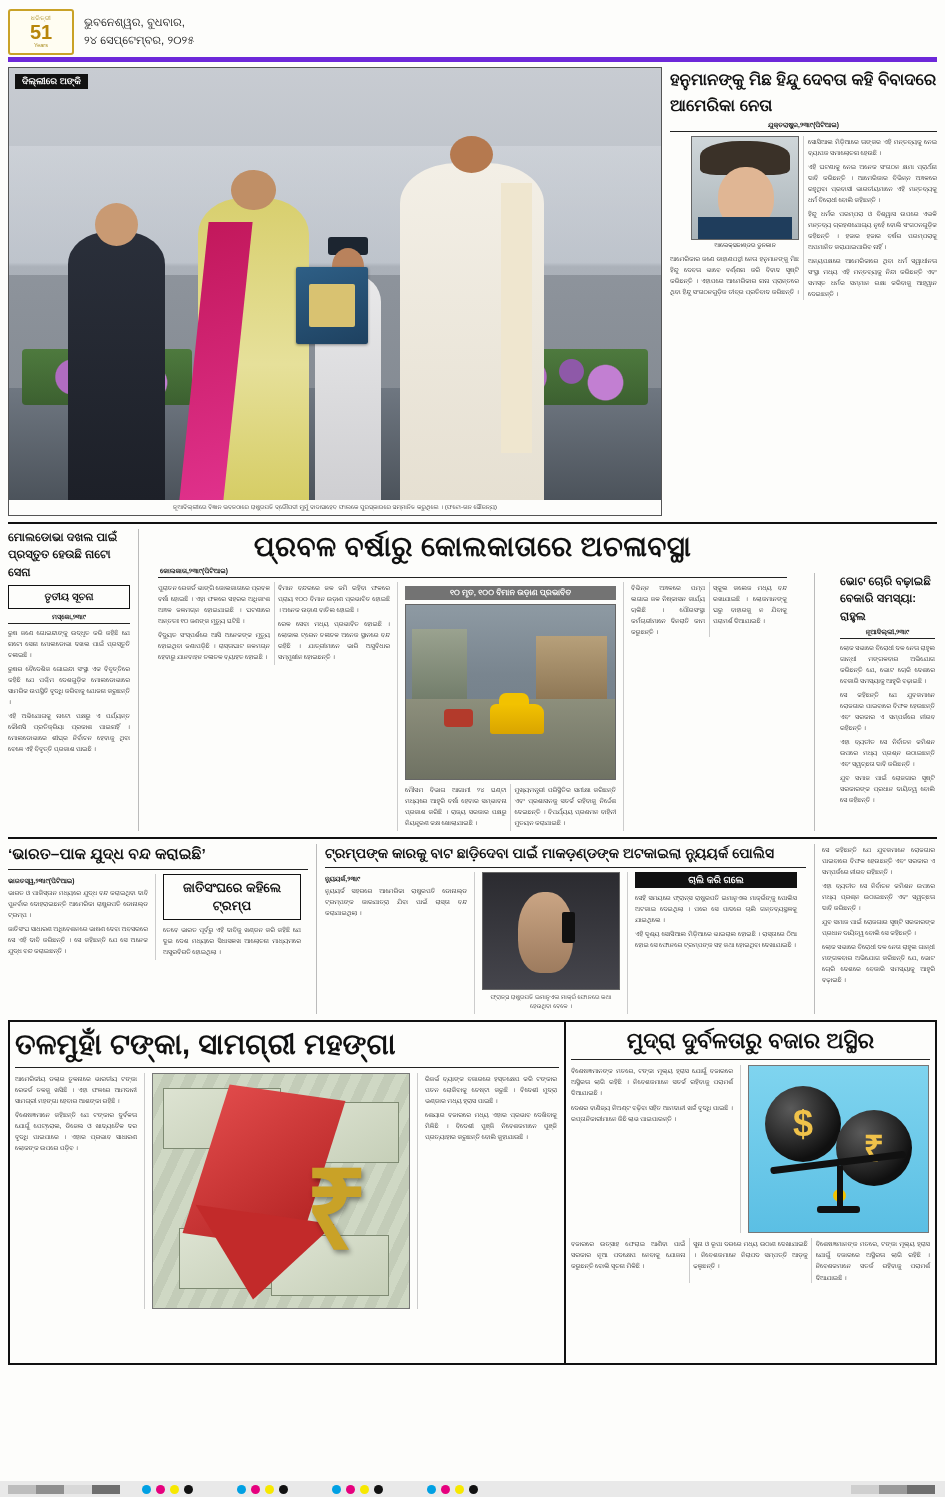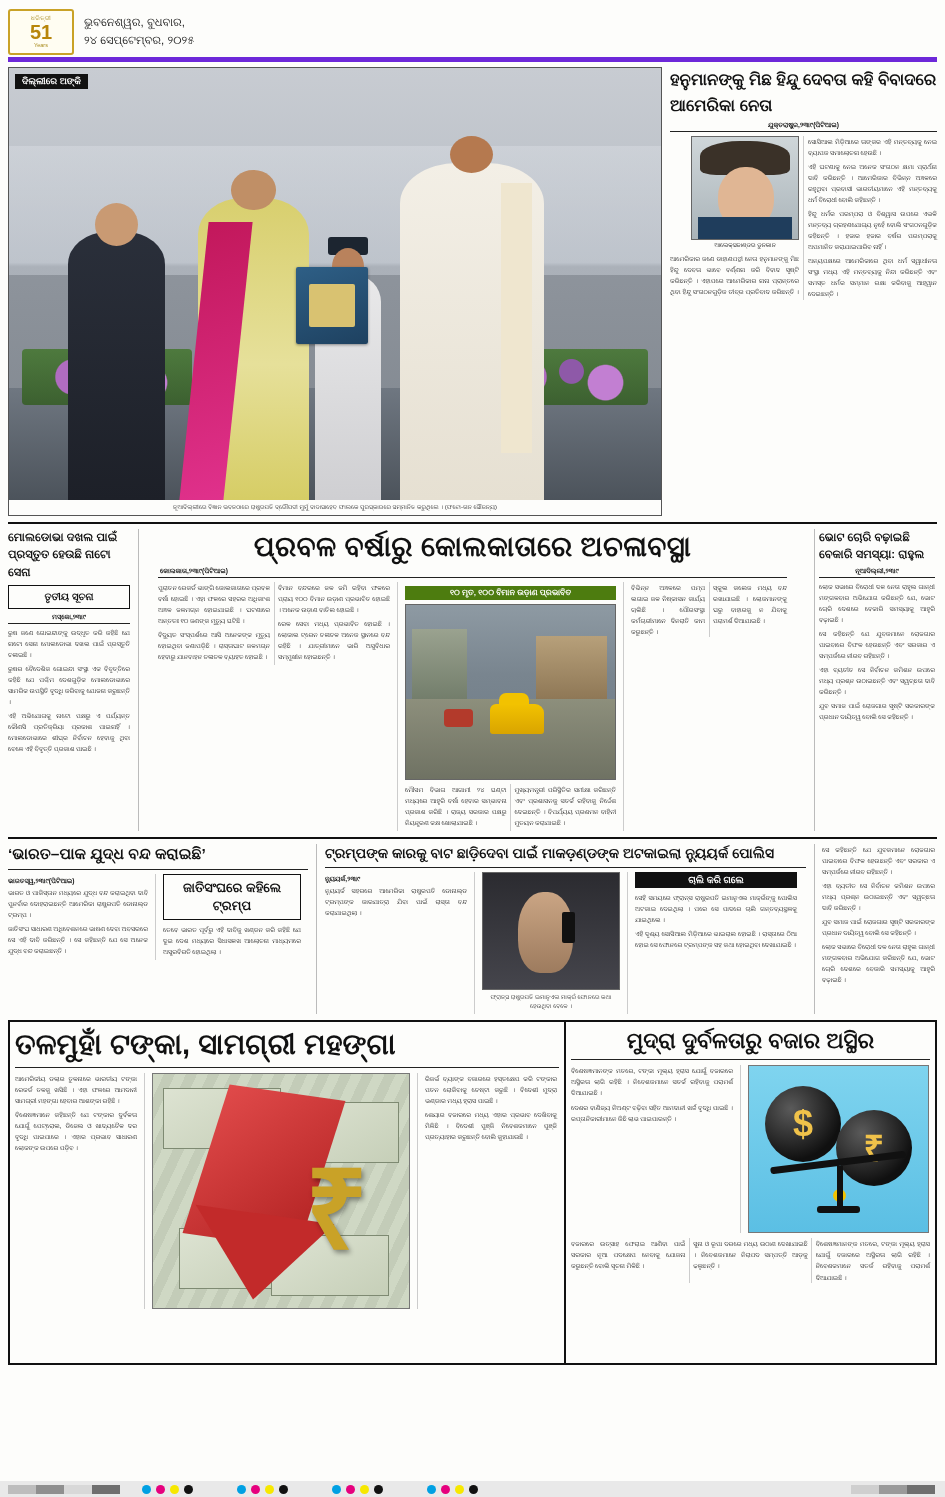--- a/index.html
+++ b/index.html
@@ -97,21 +97,21 @@
   .portrait-cap { font-size:6px; text-align:center; margin-top:2px; }
   .two-col { column-count:2; column-gap:9px; column-rule:1px solid #ccc; }
 
   
   .band2 { display:flex; margin-top:6px; border-top:2px solid #111; padding-top:5px; }
   .b2-left { width:122px; }
   .b2-mid { width:668px; margin:0 8px; }
   .b2-right { width:121px; }
   .hd-med { font-size:11.5px; font-weight:bold; line-height:1.5; }
   .hd-big { font-size:28px; font-weight:bold; text-align:center; line-height:1.25; letter-spacing:.3px; }
-  .subbar { background:#4d7c0f; color:#fff; text-align:center; font-size:8px; font-weight:bold; padding:2px 4px; margin:4px 0; }
+  .subbar { background:#737373; color:#fff; text-align:center; font-size:8px; font-weight:bold; padding:2px 4px; margin:4px 0; }
   .photo-flood { height:176px; border:1px solid #666; position:relative; overflow:hidden;
       background:linear-gradient(180deg,#8e9aa3 0%, #79858f 40%, #6d7a84 100%); }
   .flood-water { position:absolute; left:0; right:0; bottom:0; height:46%;
       background:linear-gradient(180deg,#8d8f7c,#6f7263); }
   .flood-shop { position:absolute; right:4%; top:18%; width:34%; height:40%;
       background:linear-gradient(180deg,#b7a07a,#8a7352); }
   .flood-shop2 { position:absolute; left:3%; top:14%; width:26%; height:44%;
       background:linear-gradient(180deg,#9aa28f,#6f7a68); }
   .taxi { position:absolute; left:40%; bottom:26%; width:26%; height:17%;
       background:linear-gradient(180deg,#f2c200,#d9a400); border-radius:6px 9px 3px 3px; }
@@ -291,21 +291,21 @@
         <div style="width:172px; padding-left:7px; border-left:1px solid #ccc;">
           <div class="b2-cols2">
             <p class="body-txt">ବିଭିନ୍ନ ଅଞ୍ଚଳରେ ପମ୍ପ ଲଗାଇ ଜଳ ନିଷ୍କାସନ କାର୍ଯ୍ୟ ଚାଲିଛି । ପୌରସଂସ୍ଥା କର୍ମଚାରୀମାନେ ଦିନରାତି କାମ କରୁଛନ୍ତି ।</p>
             <p class="body-txt">ସ୍କୁଲ କଲେଜ ମଧ୍ୟ ବନ୍ଦ ରଖାଯାଇଛି । ଲୋକମାନଙ୍କୁ ଘରୁ ବାହାରକୁ ନ ଯିବାକୁ ପରାମର୍ଶ ଦିଆଯାଇଛି ।</p>
             <p class="body-txt"></p>
           </div>
         </div>
       </div>
     </div>
 
-    <div class="b2-right vrule" style="padding-left:4px;">
+    <div class="b2-right vrule" style="padding-left:25px;margin-top:44px;">
       <div class="hd-med">ଭୋଟ ଚୋରି ବଢ଼ାଇଛି ବେକାରି ସମସ୍ୟା: ରାହୁଲ</div>
       <div class="dateline">ନୂଆଦିଲ୍ଲୀ,୨୩ା୯</div>
       <div class="rule" style="margin-bottom:3px;"></div>
       <p class="body-txt">ଲୋକ ସଭାରେ ବିରୋଧୀ ଦଳ ନେତା ରାହୁଲ ଗାନ୍ଧୀ ମଙ୍ଗଳବାର ଅଭିଯୋଗ କରିଛନ୍ତି ଯେ, ଭୋଟ ଚୋରି ଦେଶରେ ବେକାରି ସମସ୍ୟାକୁ ଆହୁରି ବଢ଼ାଇଛି ।</p>
       <p class="body-txt">ସେ କହିଛନ୍ତି ଯେ ଯୁବକମାନେ ରୋଜଗାର ପାଇବାରେ ବିଫଳ ହେଉଛନ୍ତି ଏବଂ ସରକାର ଏ ସମ୍ପର୍କରେ ନୀରବ ରହିଛନ୍ତି ।</p>
       <p class="body-txt">ଏହା ବ୍ୟତୀତ ସେ ନିର୍ବାଚନ କମିଶନ ଉପରେ ମଧ୍ୟ ପ୍ରଶ୍ନ ଉଠାଇଛନ୍ତି ଏବଂ ସ୍ୱଚ୍ଛତା ଦାବି କରିଛନ୍ତି ।</p>
       <p class="body-txt">ଯୁବ ସମାଜ ପାଇଁ ରୋଜଗାର ସୃଷ୍ଟି ସରକାରଙ୍କ ପ୍ରଧାନ ଦାୟିତ୍ୱ ବୋଲି ସେ କହିଛନ୍ତି ।</p>
     </div>
   </div>
 

